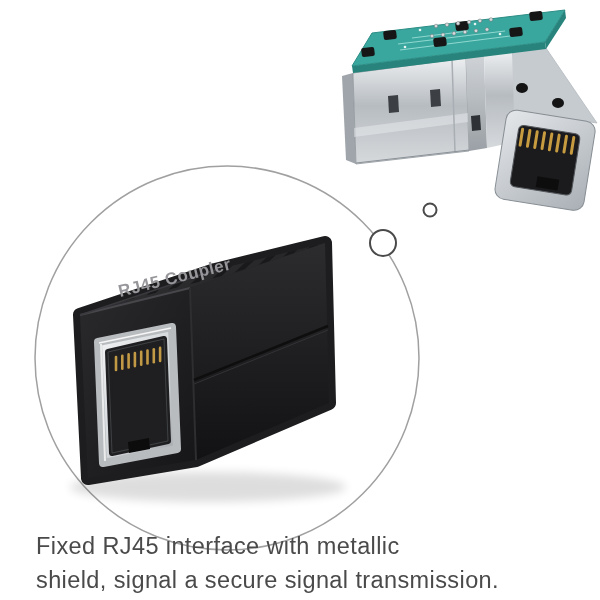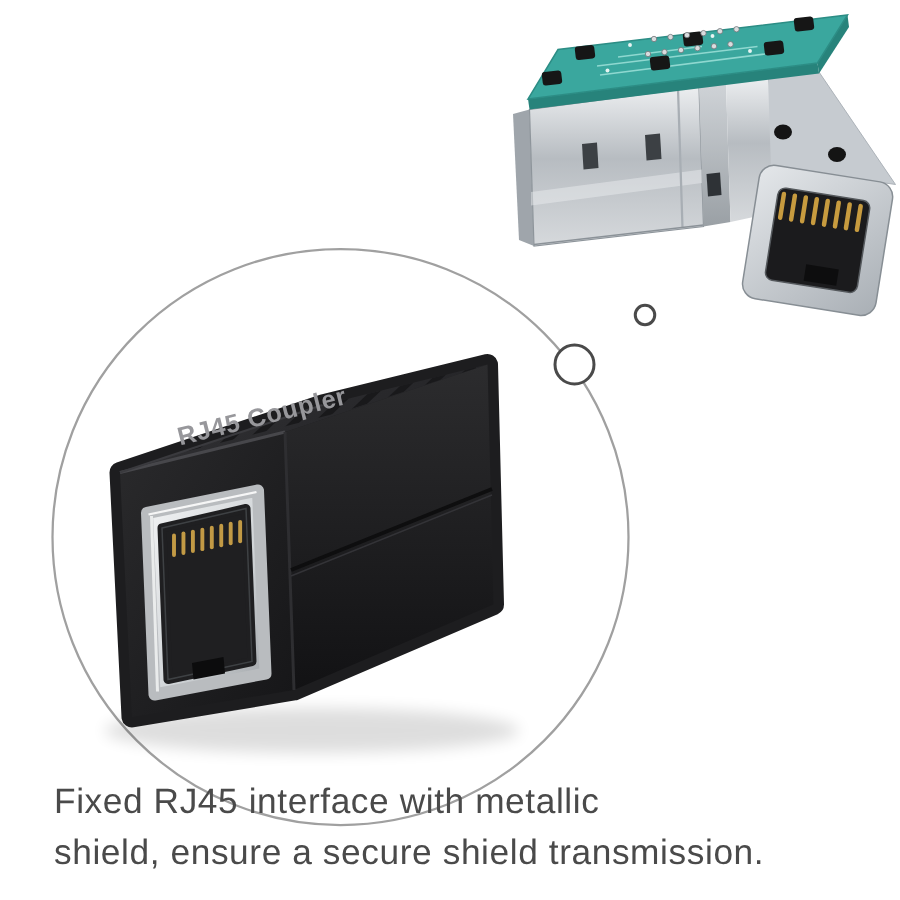--- a/index.html
+++ b/index.html
@@ -2,21 +2,21 @@
 <html><head>
 <meta charset="utf-8">
 <style>
   html,body{margin:0;padding:0;background:#ffffff;}
   .canvas{
     position:relative;width:600px;height:600px;background:#ffffff;
     overflow:hidden;font-family:"Liberation Sans", sans-serif;
   }
   .scene-svg{position:absolute;left:0;top:0;}
   .caption{
-    position:absolute;left:36px;top:517px;width:560px;
+    position:absolute;left:36px;top:529px;width:560px;
     color:#4a4a4a;font-size:23.5px;line-height:34px;letter-spacing:.4px;
     font-family:"Liberation Sans", sans-serif;
   }
 </style>
 </head>
 <body>
 
 <div class="canvas">
 
   <svg class="scene-svg" width="600" height="600" viewBox="0 0 600 600">
@@ -196,16 +196,16 @@
         <polygon points="128,442 149,438 150,449 129,453" fill="#0c0c0d"></polygon>
       </g>
     </g>
 
     <circle cx="383" cy="243" r="13" fill="#ffffff" stroke="#4a4a4a" stroke-width="2"></circle>
     <circle cx="430" cy="210" r="6.5" fill="#ffffff" stroke="#4a4a4a" stroke-width="2"></circle>
   </svg>
 
   <div class="caption">
     <div>Fixed RJ45 interface with metallic</div>
-    <div>shield, ensure a secure shield transmission.</div>
+    <div>shield, signal a secure signal transmission.</div>
   </div>
 
 </div>
 
 </body></html>

